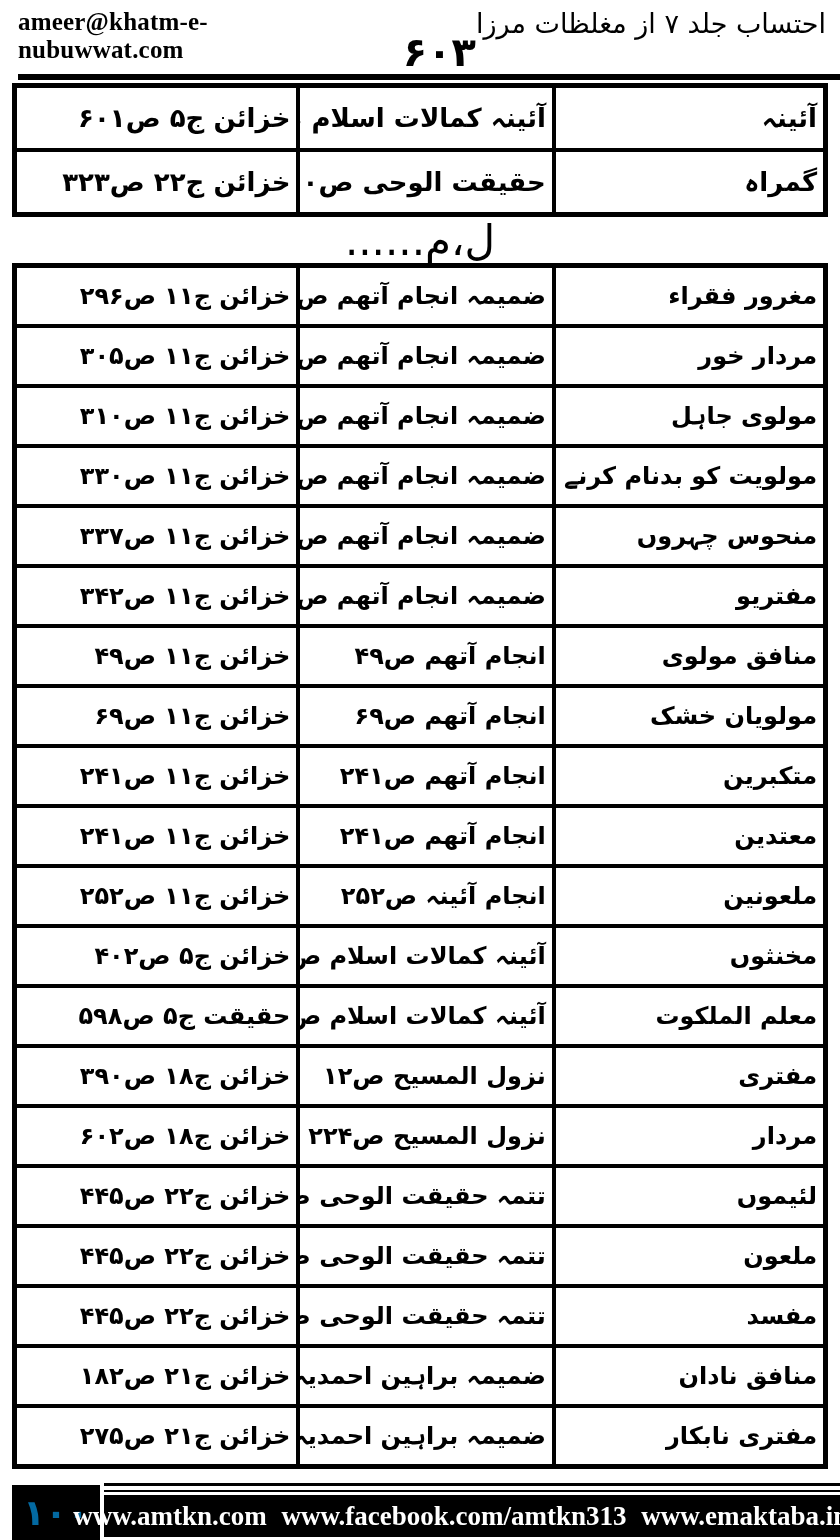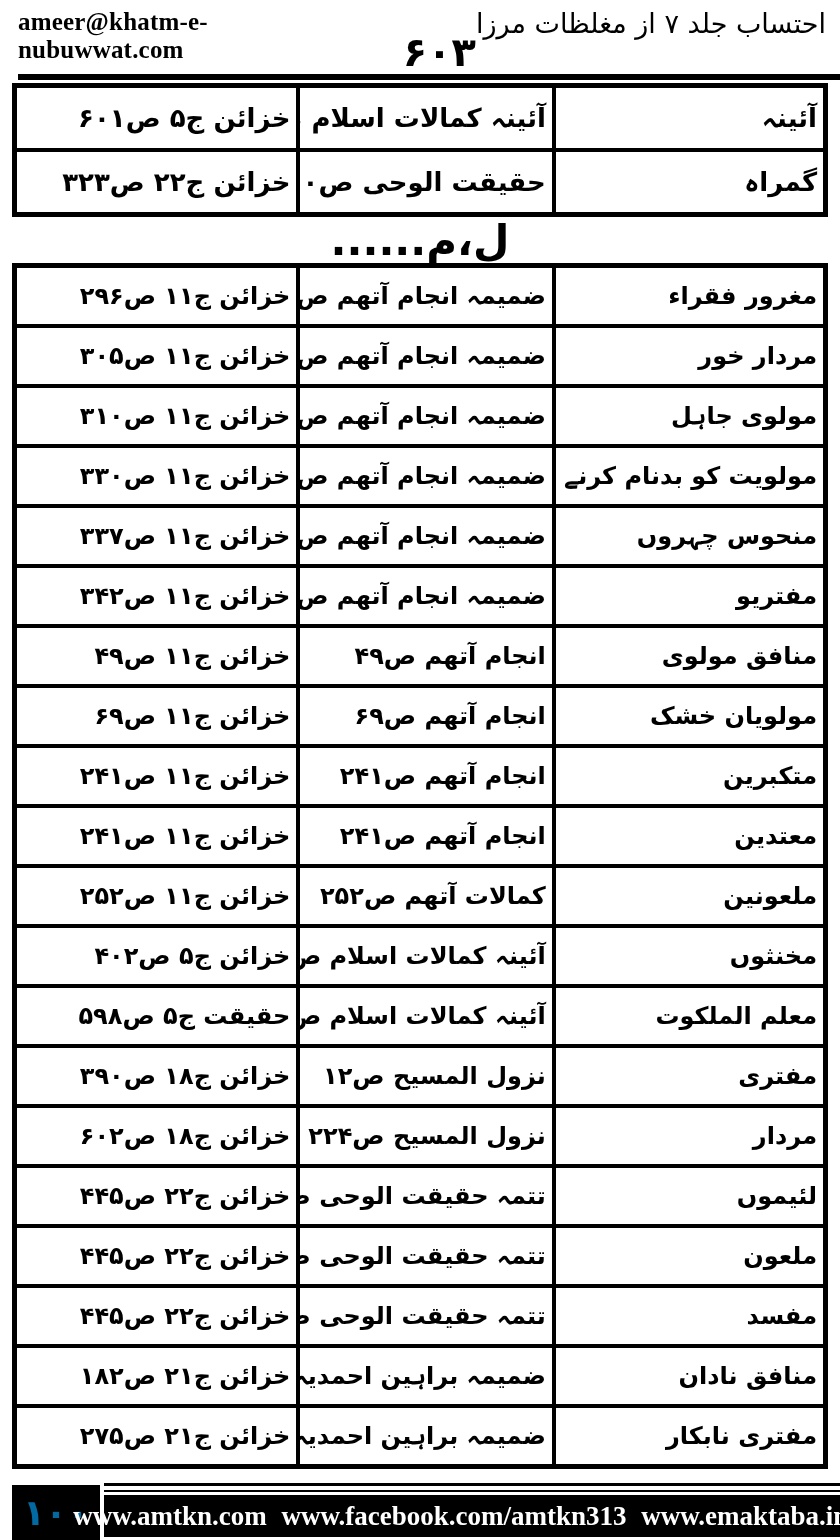--- a/index.html
+++ b/index.html
@@ -31,21 +31,21 @@
   table.reftable td{
     border:4px solid #000;font-weight:bold;text-align:right;
     vertical-align:middle;padding:0 6px 0 3px;overflow:hidden;
     white-space:nowrap;font-size:24px;
   }
   table.intro td{height:60px;font-size:26px;}
   table.main td{height:56px;}
   td.ref{font-size:23px;}
   td.khazain{font-size:23px;}
   .section-heading{
-    direction:rtl;text-align:center;font-size:42px;font-weight:bold;
+    direction:rtl;text-align:center;font-size:42px;font-weight:normal;
     height:46px;line-height:48px;
   }
   .footer-pagenum{
     position:absolute;left:12px;bottom:0;width:88px;height:55px;background:#000;
     color:#0369a1;display:flex;align-items:center;justify-content:center;
     font-size:36px;font-weight:bold;direction:rtl;line-height:1;
   }
   .footer-right{
     position:absolute;left:104px;right:0;bottom:3px;
   }
@@ -150,21 +150,21 @@
           <td class="ref">انجام آتھم ص۲۴۱</td>
           <td class="khazain">خزائن ج۱۱ ص۲۴۱</td>
         </tr>
         <tr>
           <td class="term">معتدین</td>
           <td class="ref">انجام آتھم ص۲۴۱</td>
           <td class="khazain">خزائن ج۱۱ ص۲۴۱</td>
         </tr>
         <tr>
           <td class="term">ملعونین</td>
-          <td class="ref">کمالات آتھم ص۲۵۲</td>
+          <td class="ref">انجام آئینہ ص۲۵۲</td>
           <td class="khazain">خزائن ج۱۱ ص۲۵۲</td>
         </tr>
         <tr>
           <td class="term">مخنثوں</td>
           <td class="ref">آئینہ کمالات اسلام ص۴۰۲</td>
           <td class="khazain">خزائن ج۵ ص۴۰۲</td>
         </tr>
         <tr>
           <td class="term">معلم الملکوت</td>
           <td class="ref">آئینہ کمالات اسلام ص۵۹۸</td>

